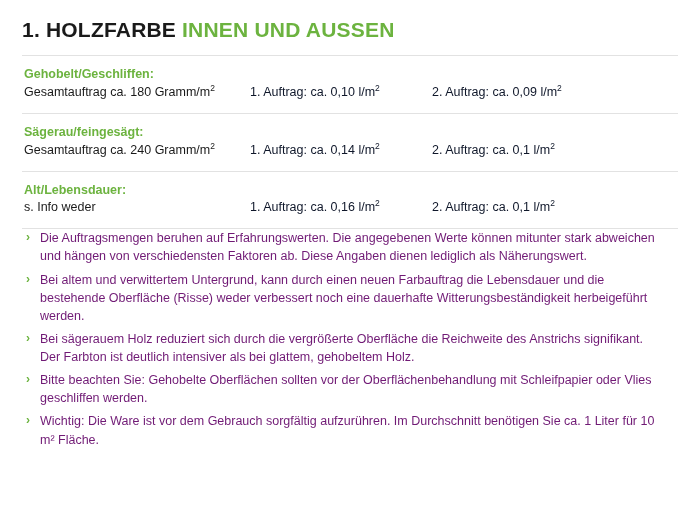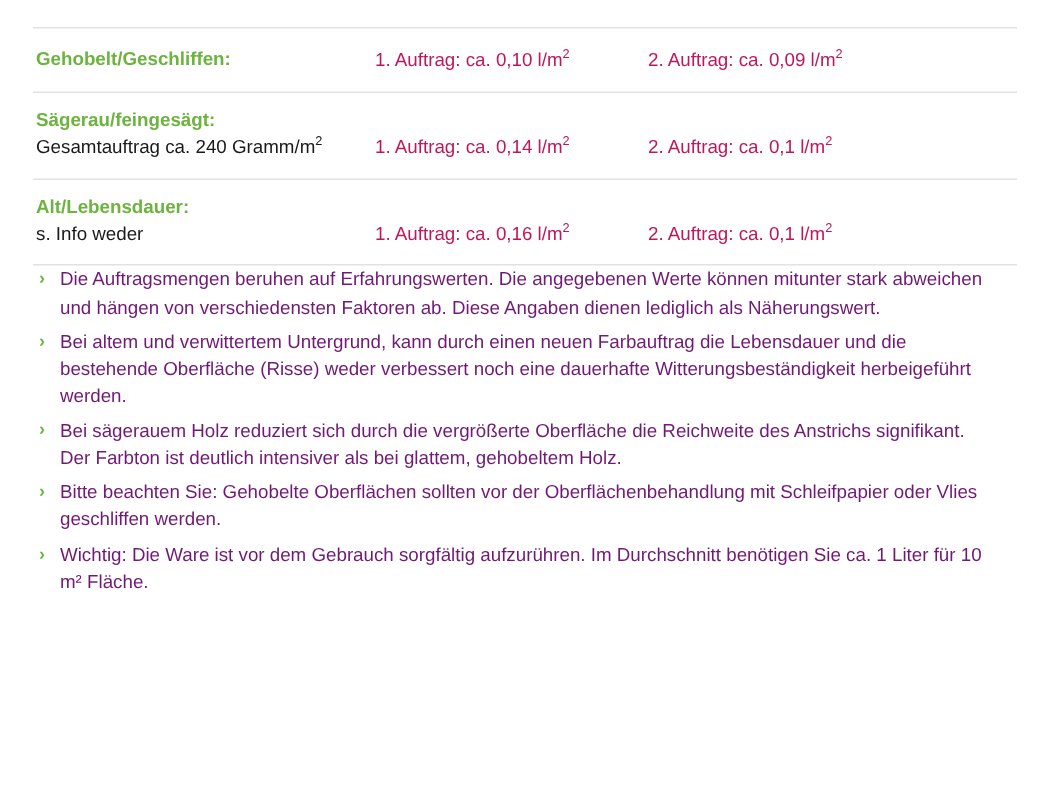--- a/index.html
+++ b/index.html
@@ -70,21 +70,21 @@
     line-height: 1.35;
     margin-bottom: 1px;
   }
   .lbl-sub {
     color: #1a1a1a;
     font-size: 12.5px;
     line-height: 1.35;
   }
   .cell-text {
     font-size: 12.5px;
-    color: #be185d;
+    color: #0f172a;
     line-height: 1.35;
   }
   sup {
     font-size: 8.5px;
     vertical-align: super;
     line-height: 0;
   }
 
   
   .infos-heading {
@@ -119,26 +119,30 @@
     line-height: 1.45;
     color: #701a75;
     padding-right: 16px;
   }
 </style>
 </head>
 <body>
 
 <div class="page">
 
+  <h1 class="title">
+    <span class="dark">1. HOLZFARBE</span><span class="green">INNEN UND AUSSEN</span>
+  </h1>
 
   <div class="table">
 
     <div class="row">
       <div class="col-label">
         <div class="lbl-green">Gehobelt/Geschliffen:</div>
+        <div class="lbl-sub"><span>Gesamtauftrag ca. 180 Gramm/m</span><sup>2</sup></div>
       </div>
       <div class="col-a">
         <div class="cell-text"><span>1. Auftrag: ca. 0,10 l/m</span><sup>2</sup></div>
       </div>
       <div class="col-b">
         <div class="cell-text"><span>2. Auftrag: ca. 0,09 l/m</span><sup>2</sup></div>
       </div>
     </div>
 
     <div class="row">

